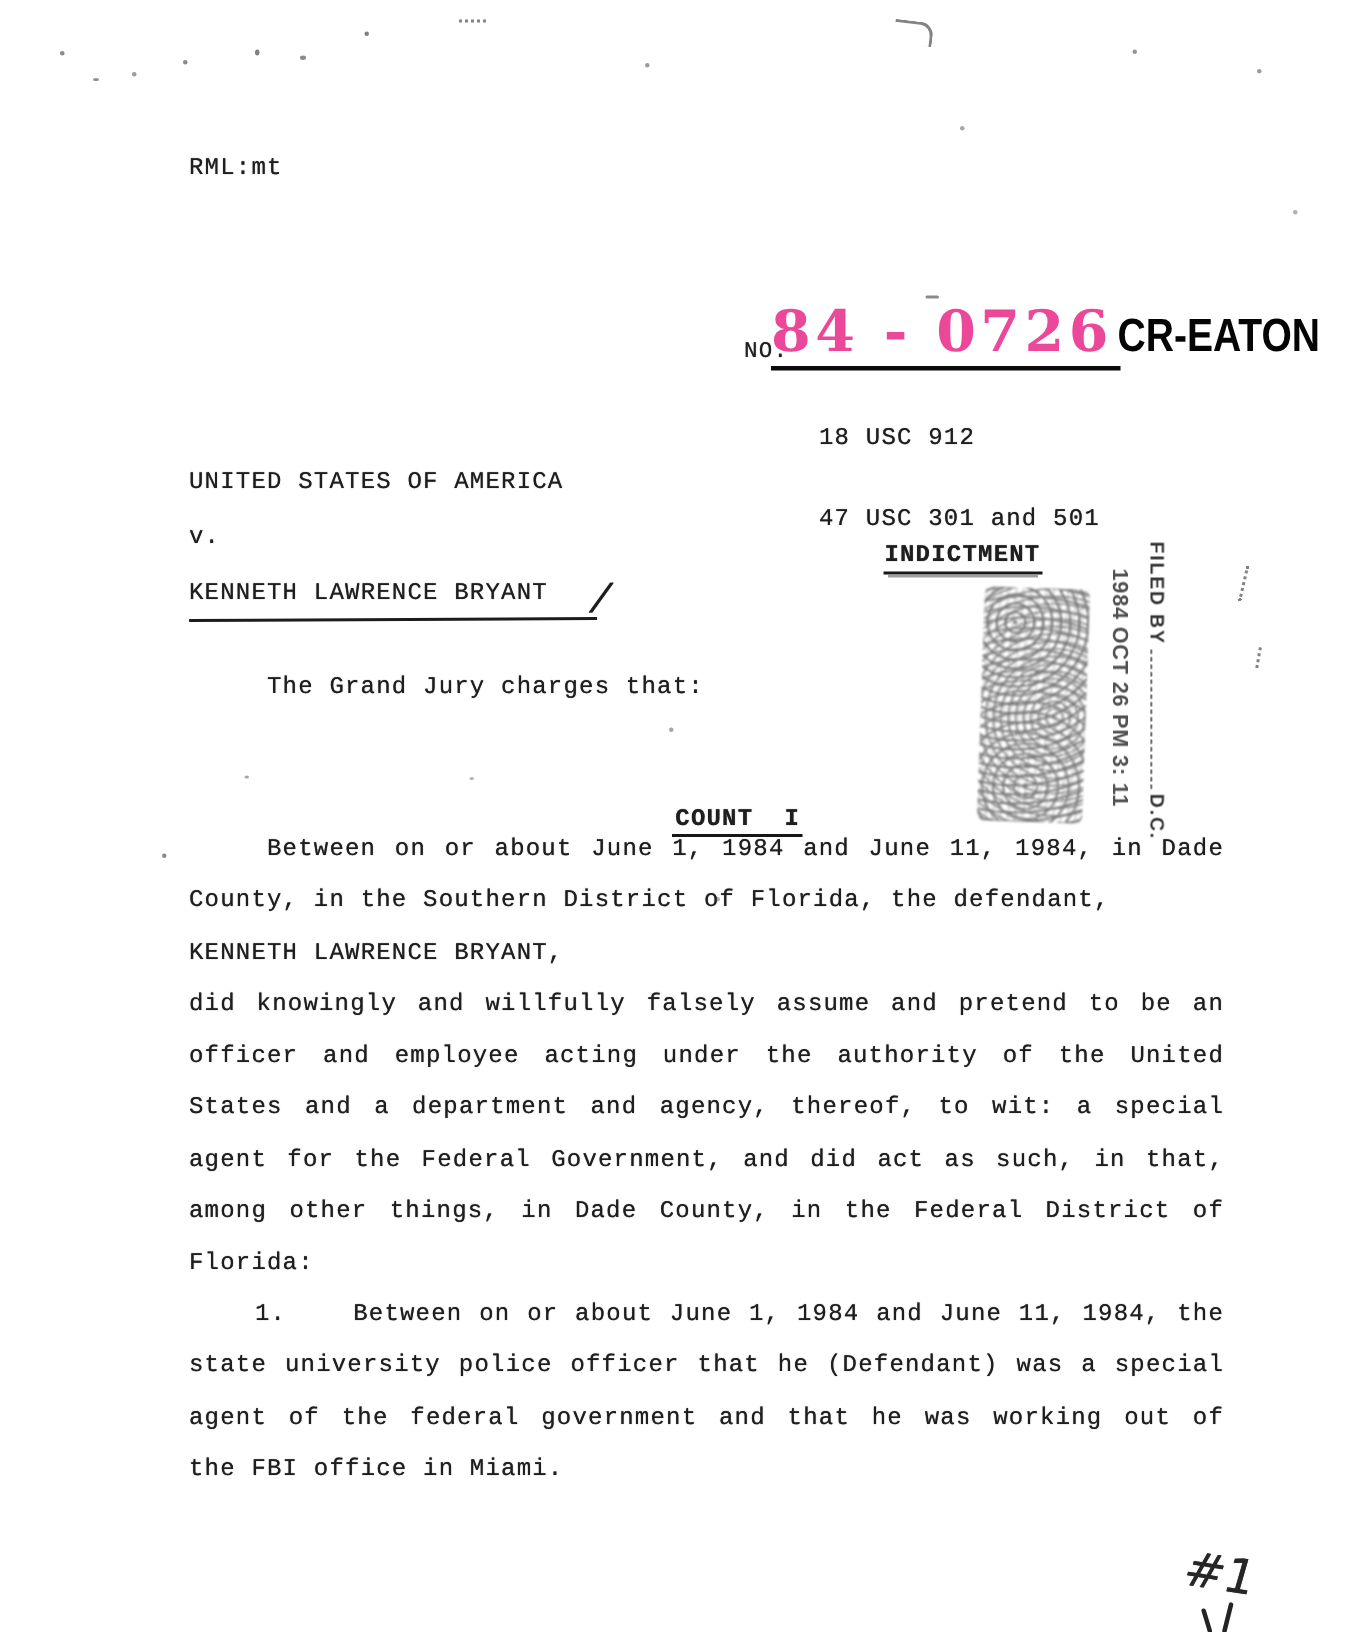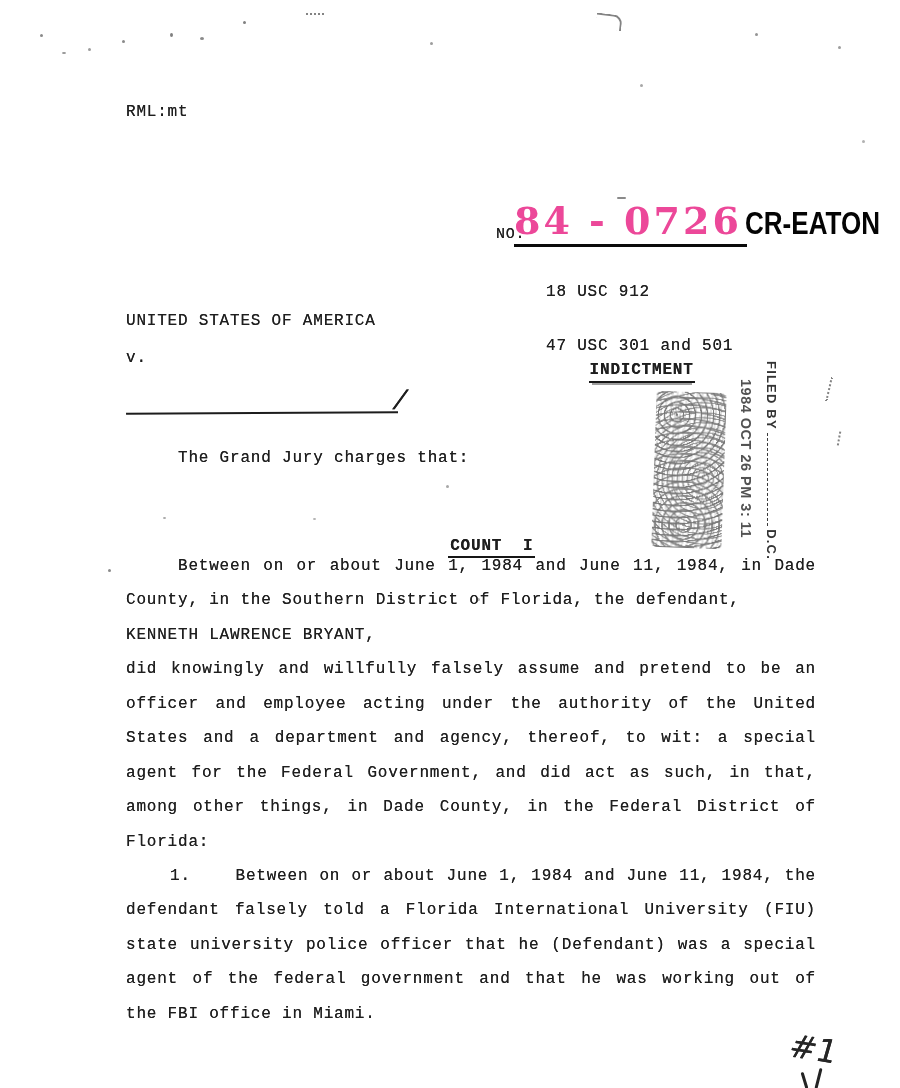--- a/index.html
+++ b/index.html
@@ -76,20 +76,21 @@
   <div class="abs case-suffix">CR-EATON</div>
   <div class="abs case-underline"></div>
 
   <div class="abs tw statutes">
     <div>18 USC 912</div>
     <div>47 USC 301 and 501</div>
   </div>
 
   <div class="abs tw cap-pl">UNITED STATES OF AMERICA</div>
   <div class="abs tw cap-v">v.</div>
+  <div class="abs tw cap-def">KENNETH LAWRENCE BRYANT</div>
   <div class="abs cap-line"></div>
   <div class="abs cap-slash">/</div>
 
   <div class="abs tw indictment">
     <span>INDICTMENT</span>
   </div>
 
   <div class="abs rot90 stamp-filed">
     <span>FILED BY</span>
     <span class="dashline"></span>
@@ -108,21 +109,20 @@
     <div class="bline j ind">Between on or about June 1, 1984 and June 11, 1984, in Dade</div>
     <div class="bline">County, in the Southern District of Florida, the defendant,</div>
     <div class="bline cent">KENNETH LAWRENCE BRYANT,</div>
     <div class="bline j">did knowingly and willfully falsely assume and pretend to be an</div>
     <div class="bline j">officer and employee acting under the authority of the United</div>
     <div class="bline j">States and a department and agency, thereof, to wit: a special</div>
     <div class="bline j">agent for the Federal Government, and did act as such, in that,</div>
     <div class="bline j">among other things, in Dade County, in the Federal District of</div>
     <div class="bline">Florida:</div>
     <div class="bline j ind2">1.&nbsp;&nbsp;&nbsp;&nbsp;Between on or about June 1, 1984 and June 11, 1984, the</div>
-    <div class="bline j">defendant falsely told a Florida International University (FIU)</div>
     <div class="bline j">state university police officer that he (Defendant) was a special</div>
     <div class="bline j">agent of the federal government and that he was working out of</div>
     <div class="bline">the FBI office in Miami.</div>
   </div>
 
   <div class="abs page-mark">#1</div>
   <div class="hw-stroke" style="left:803px;top:1072px;width:3px;height:17px;transform:rotate(-17deg);"></div>
   <div class="hw-stroke" style="left:817px;top:1068px;width:3px;height:21px;transform:rotate(14deg);"></div>
 
   <div class="scribble" style="left:596px;top:14px;width:24px;height:14px;border-top:2px solid;border-right:2px solid;border-radius:0 9px 0 0;transform:rotate(7deg);"></div>

